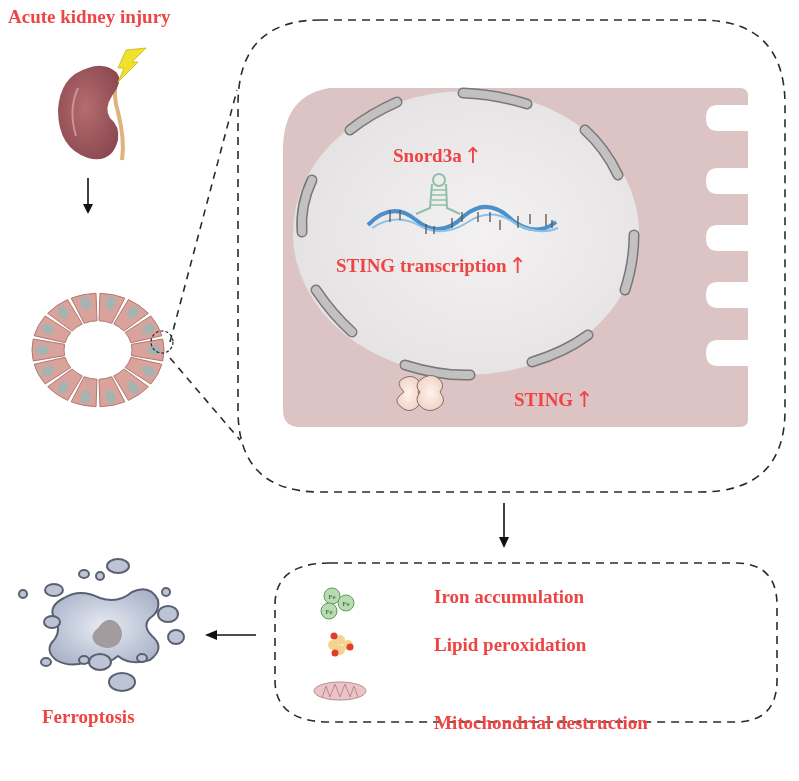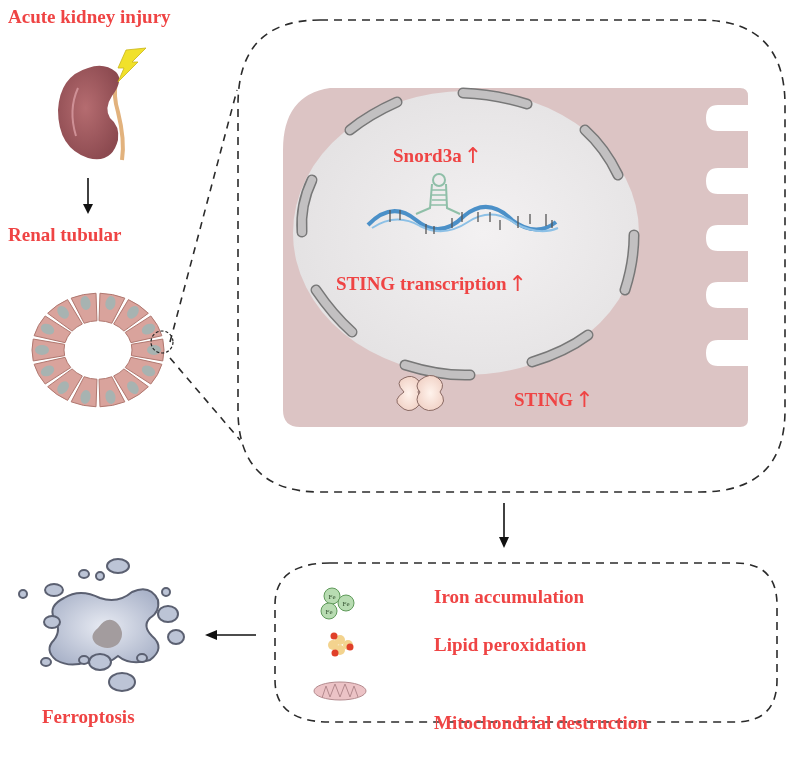--- a/index.html
+++ b/index.html
@@ -208,26 +208,25 @@
     <ellipse cx="84" cy="660" rx="5" ry="4" fill="#bcc4d6"></ellipse>
     <ellipse cx="46" cy="662" rx="5" ry="4" fill="#bcc4d6"></ellipse>
     <ellipse cx="100" cy="662" rx="11" ry="8" fill="#bcc4d6"></ellipse>
     <ellipse cx="142" cy="658" rx="5" ry="4" fill="#bcc4d6"></ellipse>
     <ellipse cx="122" cy="682" rx="13" ry="9" fill="#bcc4d6"></ellipse>
   </g>
 </svg>
 
 
 <div class="lbl lbl-title" style="left:8px; top:6px;">Acute kidney injury</div>
-<div class="lbl lbl-title" style="left:8px; top:224px;">Renal tubular</div>
 
 <div class="lbl lbl-inner" style="left:393px; top:112px;margin-top:30px;">
   <span>Snord3a</span><span class="arrow-up">↑</span>
 </div>
-<div class="lbl lbl-inner" style="left:336px; top:270px;">
+<div class="lbl lbl-inner" style="left:336px; top:252px;">
   <span>STING transcription</span><span class="arrow-up">↑</span>
 </div>
 <div class="lbl lbl-inner" style="left:466px; top:386px;margin-left:48px;">
   <span>STING</span><span class="arrow-up">↑</span>
 </div>
 
 <div class="lbl lbl-list" style="left:434px; top:634px;">Lipid peroxidation</div>
 <div class="lbl lbl-list" style="left:434px; top:586px;">Iron accumulation</div>
 <div class="lbl lbl-list" style="left:434px; top:712px;">Mitochondrial destruction</div>
 

